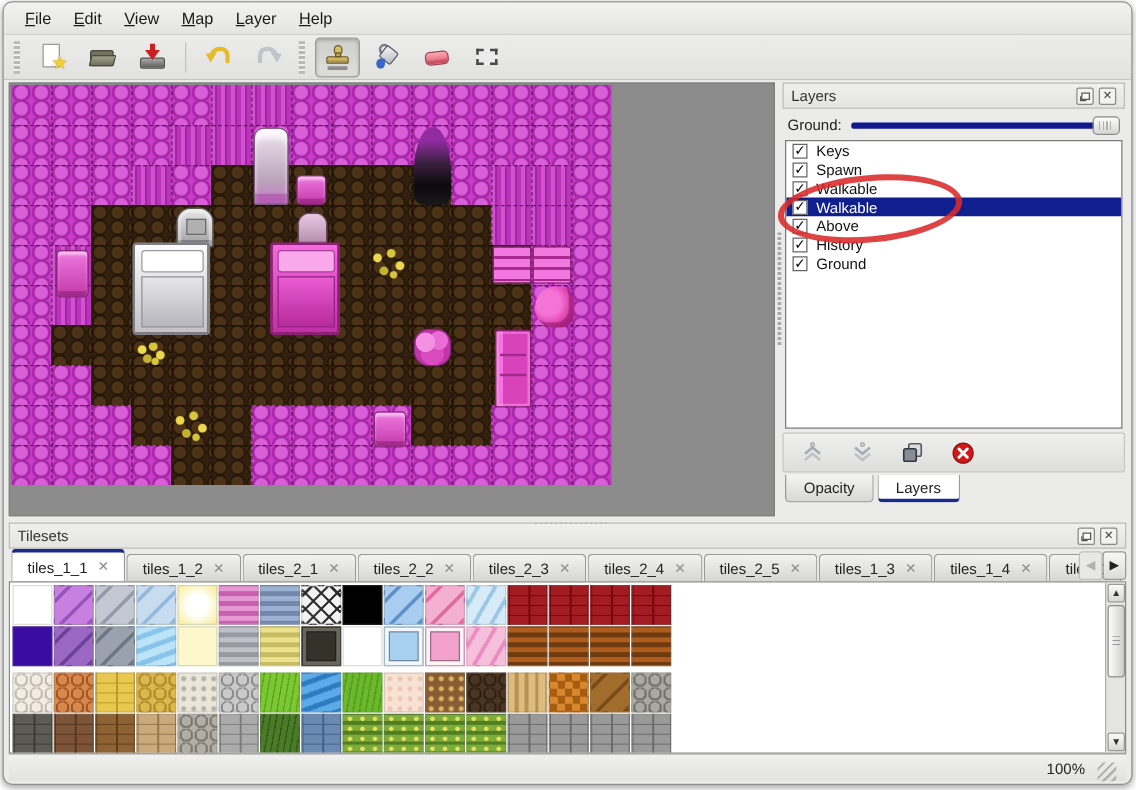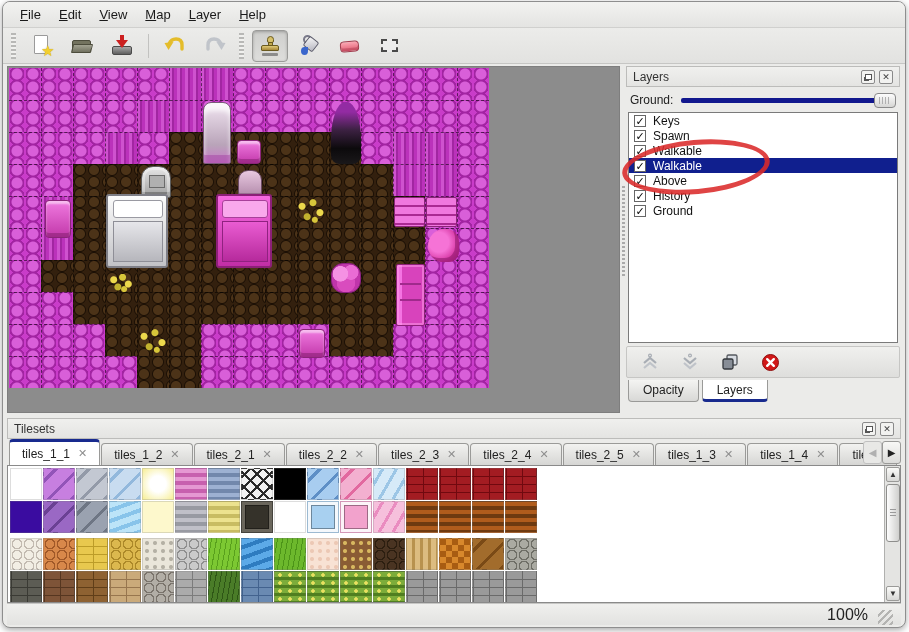--- a/index.html
+++ b/index.html
@@ -177,21 +177,21 @@
   .vsb { position: absolute; right: 0; top: 0; bottom: 0; width: 16px; background: #e4e4e2; border-left: 1px solid #b0b0ae; }
   .vsb .arr { position: absolute; left: 1px; width: 14px; height: 15px; display: flex; align-items: center; justify-content: center;
     font-size: 8px; color: #333; background: linear-gradient(#fafaf8,#d8d8d6); border: 1px solid #9a9a98; border-radius: 2px; }
   .vsb .up { top: 1px; } .vsb .down { bottom: 1px; }
   .vsb .thumb { position: absolute; left: 1px; top: 18px; width: 14px; height: 58px;
     background: linear-gradient(90deg,#fdfdfd,#cfcfcd); border: 1px solid #8e8e8c; border-radius: 3px; }
   .vsb .thumb::after { content:""; position: absolute; left: 3px; right: 3px; top: 24px;
     height: 7px; background: repeating-linear-gradient(180deg,#9a9a9a 0 1px,transparent 1px 3px); }
   .statusbar { height: 22px; display: flex; align-items: center; justify-content: flex-end;
     background: linear-gradient(#f0f0ee,#e2e2e0); border-top: 1px solid #c6c6c4; padding-right: 8px; gap: 10px; }
-  .zoomlabel { font-size: 16px; color: #222; }
+  .zoomlabel { font-size: 12px; color: #222; }
   .sizegrip { width: 15px; height: 15px; align-self: flex-end;
     background: repeating-linear-gradient(135deg, transparent 0 3px, #b4b4b2 3px 5px); }
 </style>
 </head>
 <body>
 
 <div class="window">
 
   <div class="menubar" id="menubar">
       <span class="menu-item"><u>F</u>ile</span>

